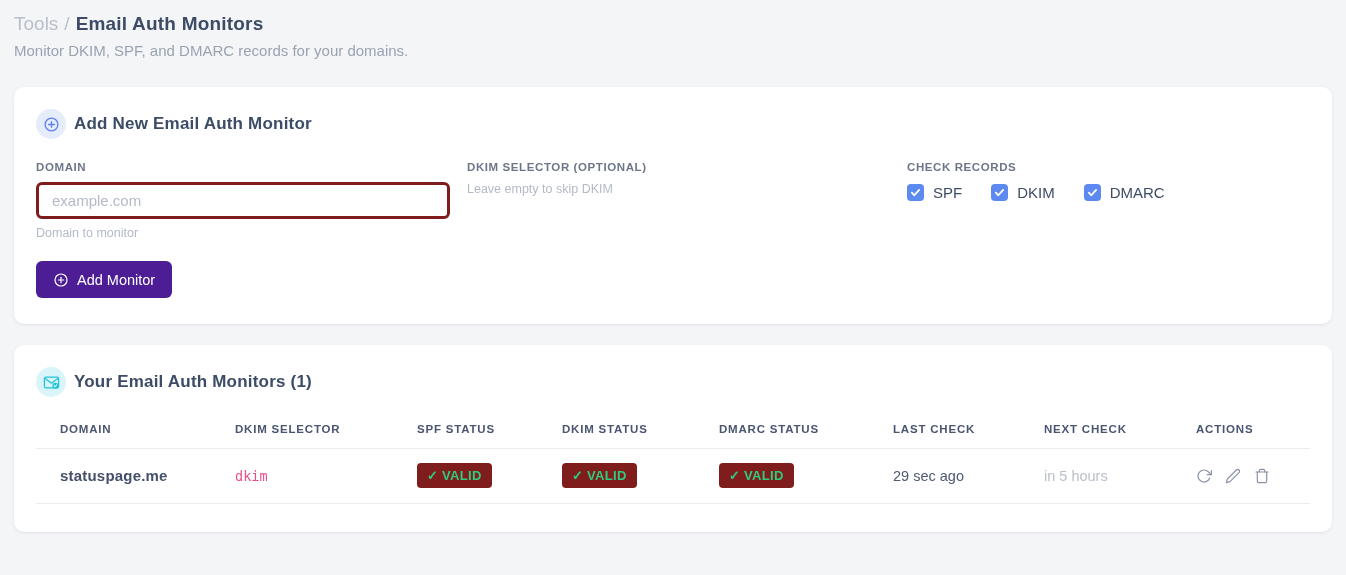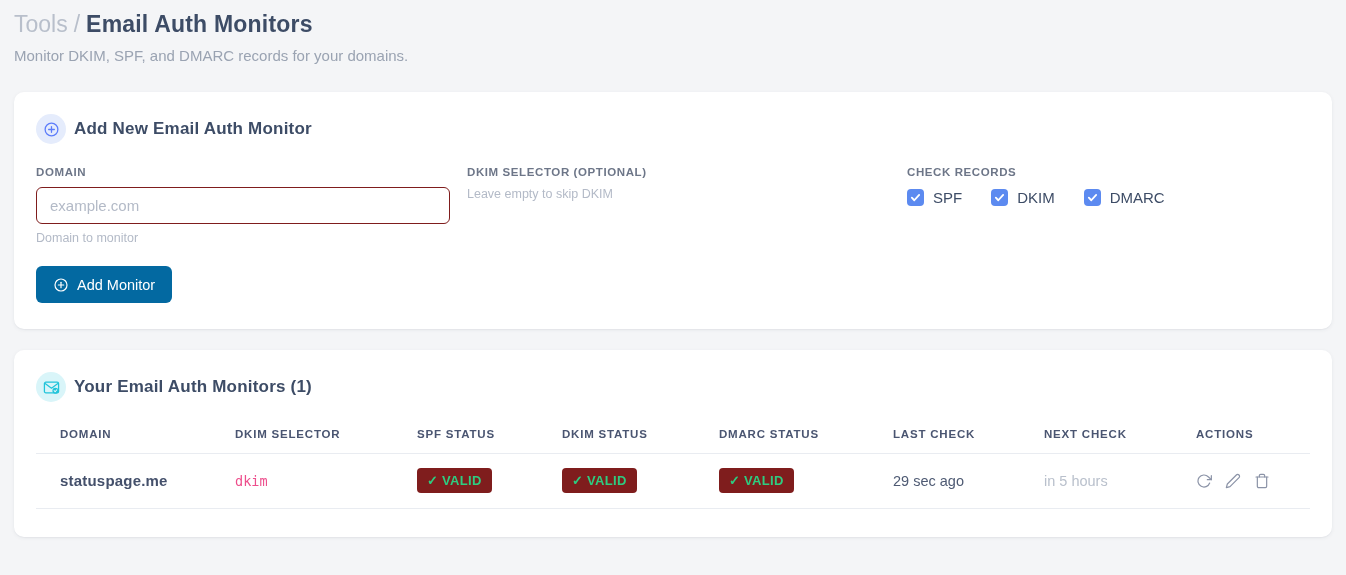--- a/index.html
+++ b/index.html
@@ -6,25 +6,25 @@
   html, body { width: 1346px; height: 575px; }
   body {
     font-family: "Liberation Sans", sans-serif;
     background: #f4f5f7;
     color: #3d4c66;
     overflow: hidden;
   }
   .page { padding: 12px 14px 0 14px; }
 
   
-  .breadcrumb { font-size: 23px; line-height: 24px; }
+  .breadcrumb { font-size: 19px; line-height: 24px; }
   .crumb-root { color: #b8bfcb; font-weight: 400; }
   .crumb-sep  { color: #b8bfcb; font-weight: 400; margin: 0 6px; }
   .crumb-current { color: #3d4c66; font-weight: 700; letter-spacing: .2px; }
-  .subtitle { margin-top: 11px; font-size: 15px; color: #9aa3b2; }
+  .subtitle { margin-top: 6px; font-size: 15px; color: #9aa3b2; }
 
   
   .card {
     background: #ffffff;
     border-radius: 10px;
     box-shadow: 0 1px 4px rgba(40,50,70,.06), 0 1px 1px rgba(40,50,70,.04);
     padding: 22px;
   }
   .card-add { margin-top: 28px; height: 237px; }
   .card-list { margin-top: 21px; height: 187px; }
@@ -43,21 +43,21 @@
   .form-row { display: flex; gap: 17px; margin-top: 22px; align-items: flex-start; }
   .field { width: 414px; flex: 0 0 auto; }
   .field-label, .group-label {
     display: block;
     font-size: 11.5px; font-weight: 600; letter-spacing: .6px;
     color: #6d7688; text-transform: uppercase;
     margin-bottom: 9px;
   }
   .text-input {
     width: 100%; height: 37px;
-    border: 1px solid #7f1d1d; border-radius: 6px;
+    border: 3px solid #7f1d1d; border-radius: 6px;
     padding: 0 13px; font-size: 15px; color: #14532d;
     font-family: "Liberation Sans", sans-serif;
     outline: none; background: #fff;
   }
   .text-input::placeholder { color: #b3bac7; }
   .field-helper { margin-top: 7px; font-size: 12.5px; color: #b3bac7; }
 
   .check-group { margin-left: 9px; }
   .check-options { display: flex; align-items: center; gap: 29px; margin-top: 11px; }
   .check-option { display: flex; align-items: center; gap: 9px; cursor: pointer; }
@@ -65,21 +65,21 @@
     width: 17px; height: 17px; border-radius: 4px;
     background: #5c8af0; display: flex; align-items: center; justify-content: center;
     flex: 0 0 auto;
   }
   .checkbox svg { width: 11px; height: 11px; }
   .check-label { font-size: 15px; color: #3d4c66; }
 
   .btn-primary {
     margin-top: 21px;
     display: inline-flex; align-items: center; gap: 8px;
-    background: #0369a1; color: #ffffff;
+    background: #4c1d95; color: #ffffff;
     border: none; border-radius: 6px;
     height: 37px; padding: 0 17px;
     font-size: 14.5px; font-family: "Liberation Sans", sans-serif;
     cursor: pointer;
   }
   .btn-primary svg { width: 16px; height: 16px; }
 
   
   table { border-collapse: collapse; table-layout: fixed; width: 100%; margin-top: 14px; }
   col.c-domain { width: 175px; } col.c-selector { width: 182px; }

